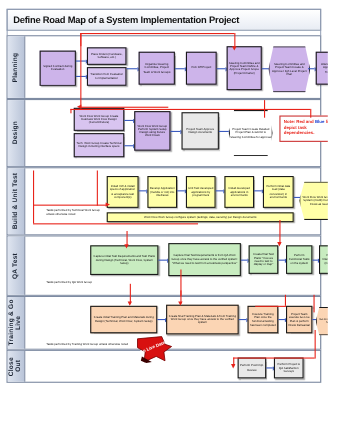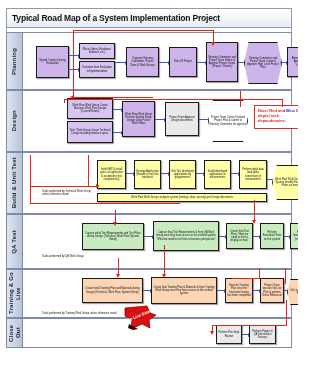--- a/index.html
+++ b/index.html
@@ -70,21 +70,21 @@
   .stamp svg{width:100%;height:100%;display:block;}
 </style>
 </head>
 <body>
 
 <div id="page">
 
   <div class="frame"></div>
 
   <div class="title-bar">
-    <span>Typical Road Map of a System Implementation Project</span>
+    <span>Define Road Map of a System Implementation Project</span>
   </div>
 
   <div class="lane" style="top:32px;height:58px;">
     <div class="lane-label">
       <i>Planning</i>
     </div>
     <div class="lane-body">
 
       <div class="node purple doc" style="left:14px;top:13px;width:33px;height:32px;">
         <span>Signed Contract during Evaluation</span>

